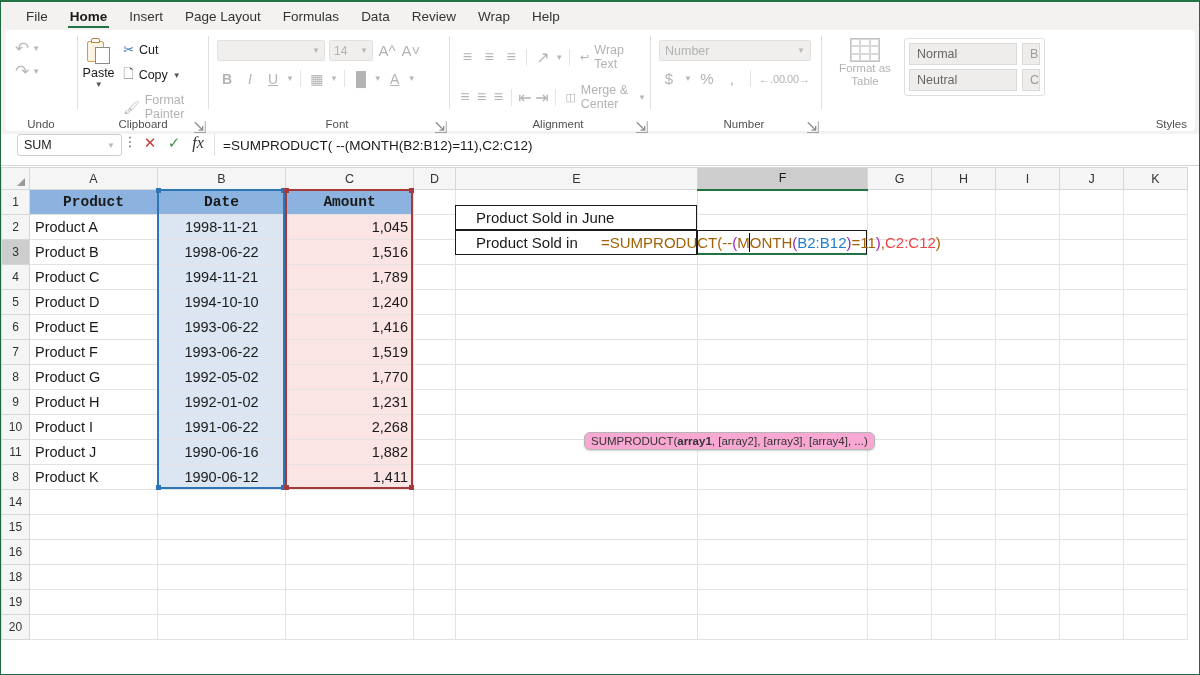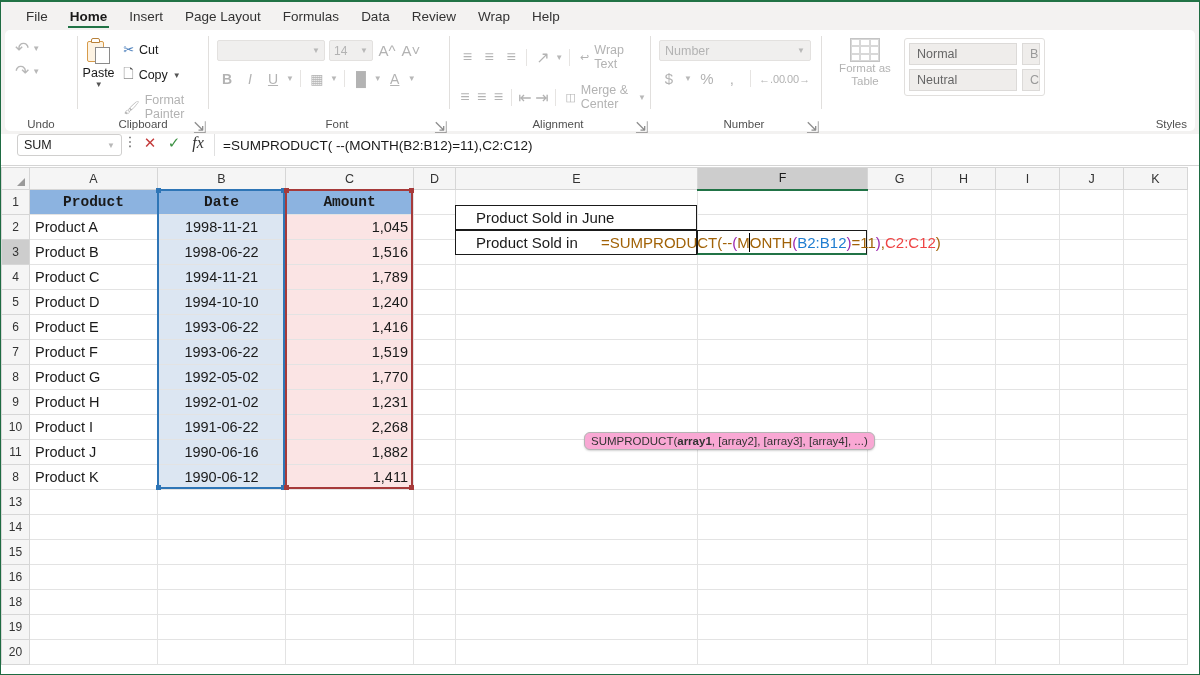--- a/index.html
+++ b/index.html
@@ -532,34 +532,20 @@
             <td class="cell "></td>
             <td class="cell "></td>
             <td class="cell "></td>
             <td class="cell "></td>
             <td class="cell "></td>
             <td class="cell "></td>
           </tr>
         </tbody>
       <tbody id="emptybody">
           <tr>
-            <th class="rowhdr">13</th>
-            <td class="cell"></td>
-            <td class="cell"></td>
-            <td class="cell"></td>
-            <td class="cell"></td>
-            <td class="cell"></td>
-            <td class="cell"></td>
-            <td class="cell"></td>
-            <td class="cell"></td>
-            <td class="cell"></td>
-            <td class="cell"></td>
-            <td class="cell"></td>
-          </tr>
-          <tr>
             <th class="rowhdr">14</th>
             <td class="cell"></td>
             <td class="cell"></td>
             <td class="cell"></td>
             <td class="cell"></td>
             <td class="cell"></td>
             <td class="cell"></td>
             <td class="cell"></td>
             <td class="cell"></td>
             <td class="cell"></td>

